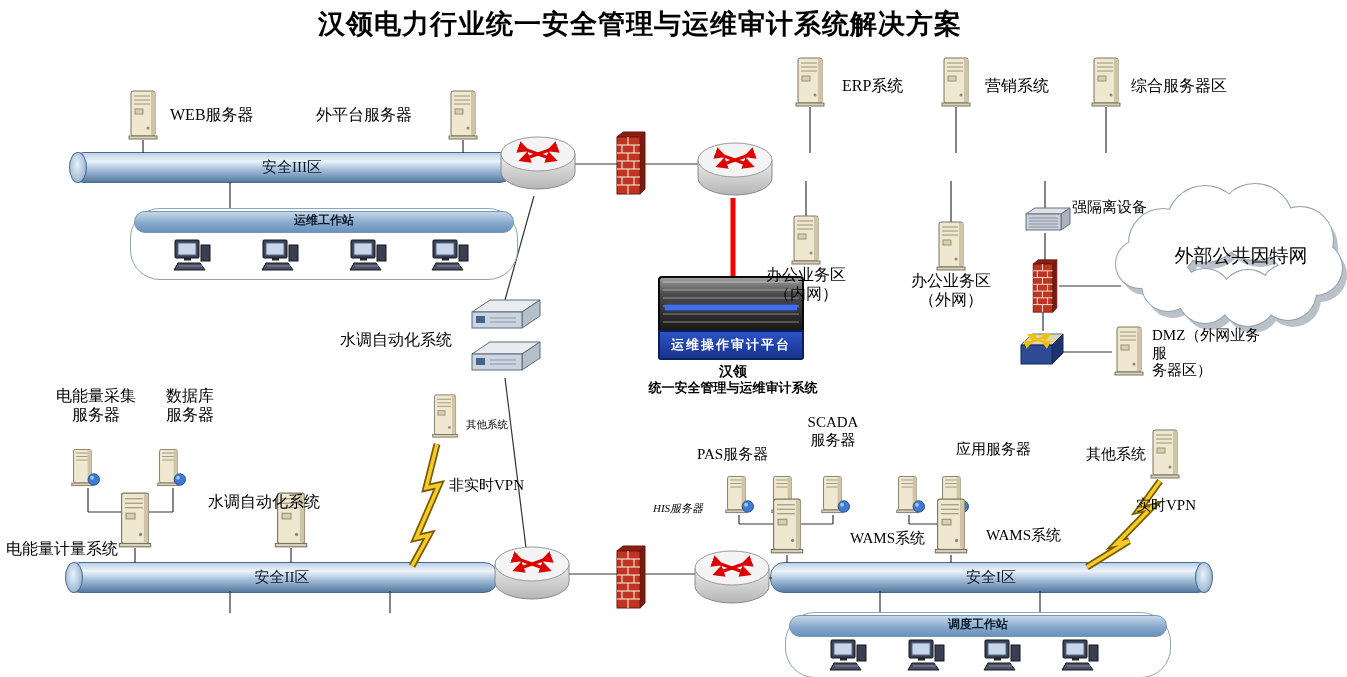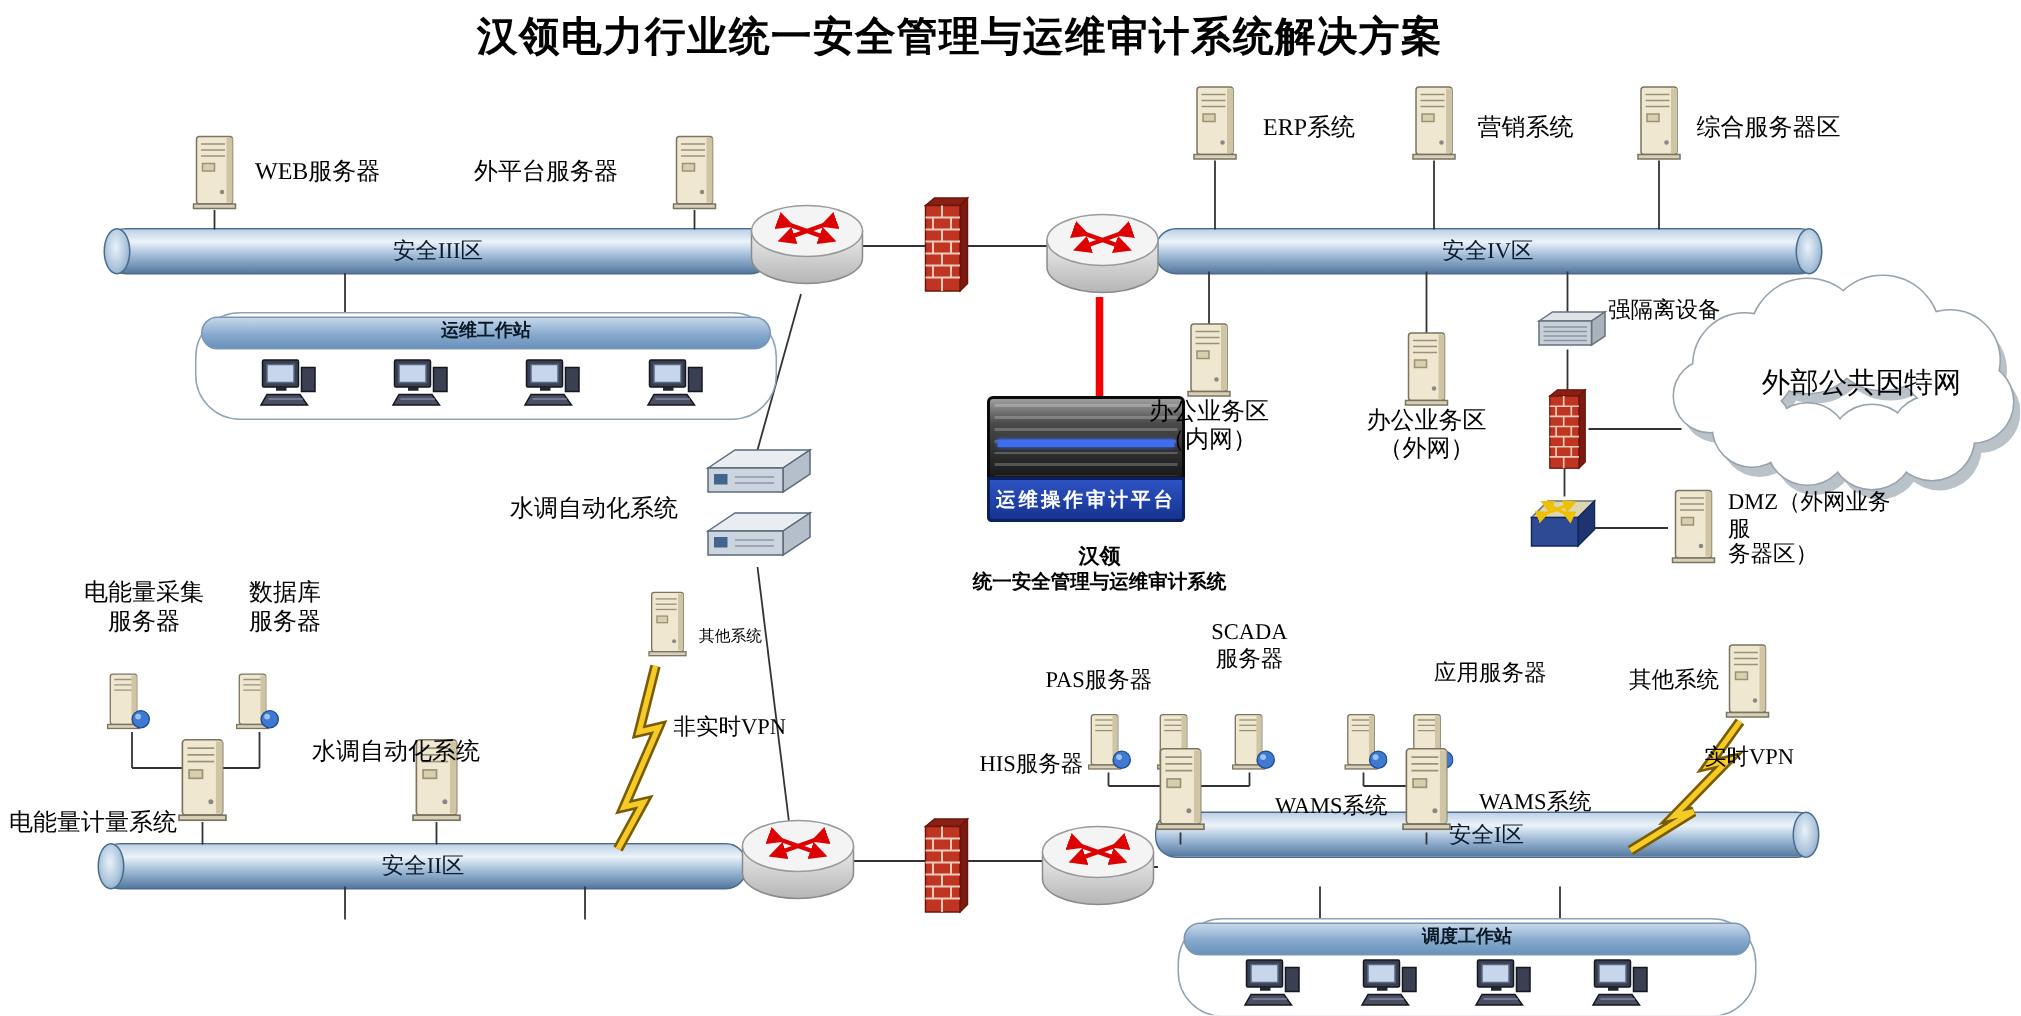--- a/index.html
+++ b/index.html
@@ -18,21 +18,21 @@
        background:radial-gradient(ellipse at 45% 40%,#eaf2f9 0%,#aac3db 60%,#6d90b4 100%);}
   .bus.cap-l::before{left:-2px;}
   .bus.cap-r::after{right:-2px;}
   .wsbox{position:absolute;border:1px solid #8fa3b5;border-radius:30px;background:#fff;z-index:2;}
   .wsband{position:absolute;left:3px;right:3px;top:2px;height:20px;border-radius:11px;
           background:linear-gradient(180deg,#c6d8ea 0%,#87a9cc 55%,#6a92bd 100%);
           display:flex;align-items:flex-start;justify-content:center;border:1px solid #7a96b4;}
   .wsband span{font-weight:bold;font-size:12px;color:#091826;}
   svg.n{position:absolute;z-index:3;overflow:visible;}
   svg.lines{position:absolute;left:0;top:0;z-index:2;}
-  .audit{position:absolute;left:658px;top:264px;width:132px;height:84px;z-index:3;}
+  .audit{position:absolute;left:658px;top:276px;width:146px;height:84px;z-index:3;}
   .audit-body{position:absolute;left:0;right:0;top:0;bottom:26px;border:2px solid #0a0a0a;
        border-radius:4px 4px 0 0;
        background:linear-gradient(180deg,#9f9f9f 0%,#4a4a4a 30%,#161616 100%);}
   .audit-rows{position:absolute;inset:3px;background:repeating-linear-gradient(180deg,
        rgba(255,255,255,.22) 0 2px,rgba(0,0,0,0) 2px 8px);}
   .audit-strip{position:absolute;left:5px;right:5px;top:27px;height:5px;background:#3f6df0;
        box-shadow:0 0 3px #3f6df0;}
   .audit-banner{position:absolute;left:0;right:0;bottom:0;height:26px;border:2px solid #0a1f5e;
        border-radius:0 0 3px 3px;display:flex;align-items:center;justify-content:center;
        background:linear-gradient(180deg,#2d53c4 0%,#16338e 100%);}
@@ -153,27 +153,24 @@
     <line x1="26" y1="14" x2="12" y2="7" stroke="#f0c000" stroke-width="2.2" marker-start="url(#ahy)" marker-end="url(#ahy)"></line>
   </symbol>
  </defs>
 </svg>
 
 <div class="canvas">
 
   <div class="bus cap-l" style="left:70px;top:152px;width:442px;">
       <span>安全III区</span>
     </div>
-  <div class="bus cap-r" style="left:770px;top:152px;width:442px;">
-      <span>安全IV区</span>
-    </div>
   <div class="bus cap-l" style="left:66px;top:562px;width:430px;">
       <span>安全II区</span>
     </div>
-  <div class="bus cap-r" style="left:770px;top:541px;width:440px;">
+  <div class="bus cap-r" style="left:770px;top:562px;width:440px;">
       <span>安全I区</span>
     </div>
 
   <svg class="lines" width="1347" height="677">
     <g stroke="#333" stroke-width="1.2" fill="none">
       <line x1="143" y1="140" x2="143" y2="153"></line>
       <line x1="463" y1="140" x2="463" y2="153"></line>
       <line x1="230" y1="182" x2="230" y2="210"></line>
       <line x1="810" y1="107" x2="810" y2="153"></line>
       <line x1="956" y1="107" x2="956" y2="153"></line>
@@ -429,20 +426,20 @@
 服务器</div>
   <div class="lbl ctr" style="left:146px;top:387px;width:88px;">数据库
 服务器</div>
   <div class="lbl" style="left:208px;top:461px;margin-top:32px;">水调自动化系统</div>
   <div class="lbl" style="left:6px;top:540px;font-size:16px;">电能量计量系统</div>
   <div class="lbl" style="left:466px;top:419px;font-size:10.5px;">其他系统</div>
   <div class="lbl" style="left:449px;top:477px;font-size:15px;">非实时VPN</div>
   <div class="lbl" style="left:697px;top:446px;font-size:15px;">PAS服务器</div>
   <div class="lbl ctr" style="left:797px;top:414px;width:72px;font-size:15px;">SCADA
 服务器</div>
-  <div class="lbl" style="left:653px;top:502px;font-size:15px;">HIS服务器</div>
+  <div class="lbl" style="left:653px;top:502px;font-size:11px;font-style:italic;">HIS服务器</div>
   <div class="lbl" style="left:850px;top:530px;font-size:15px;">WAMS系统</div>
   <div class="lbl" style="left:956px;top:441px;font-size:15px;">应用服务器</div>
   <div class="lbl" style="left:986px;top:527px;font-size:15px;">WAMS系统</div>
   <div class="lbl" style="left:1086px;top:446px;font-size:15px;">其他系统</div>
   <div class="lbl" style="left:1136px;top:497px;font-size:15px;">实时VPN</div>
 
 </div>
 
 </body></html>

